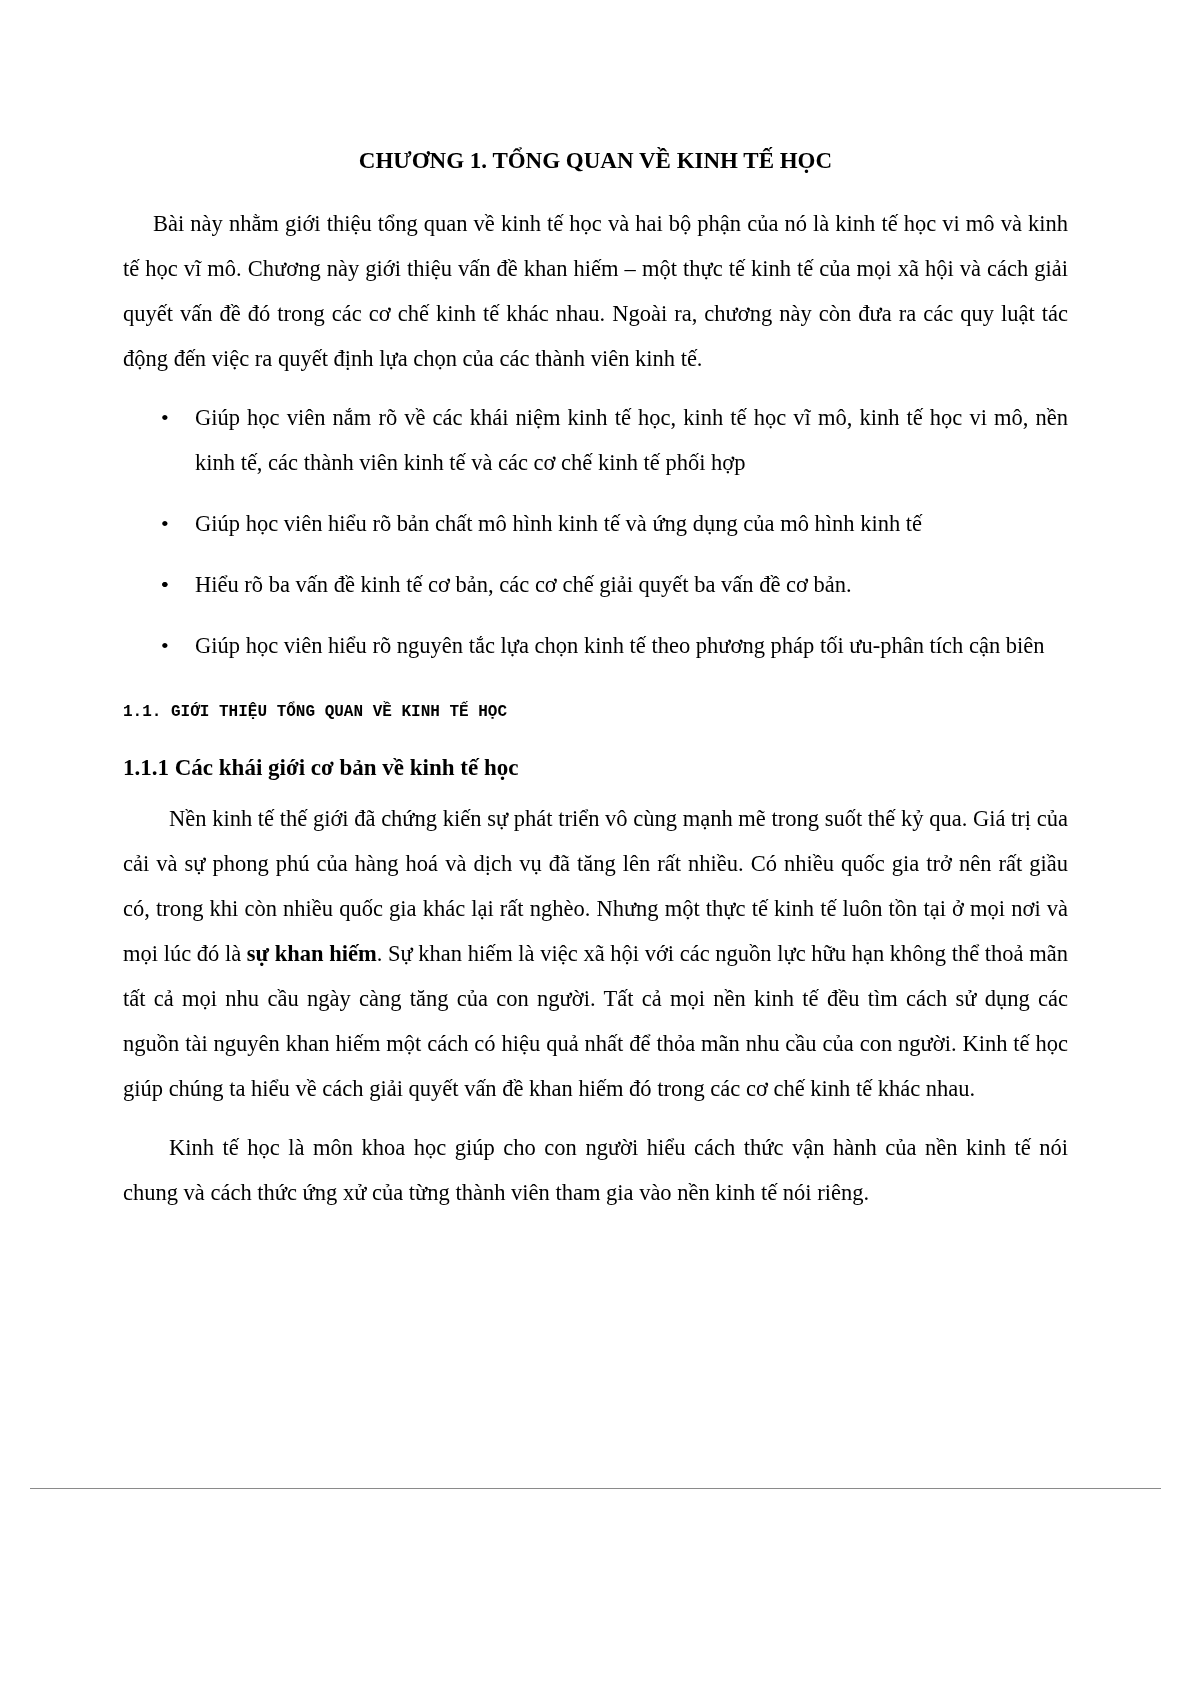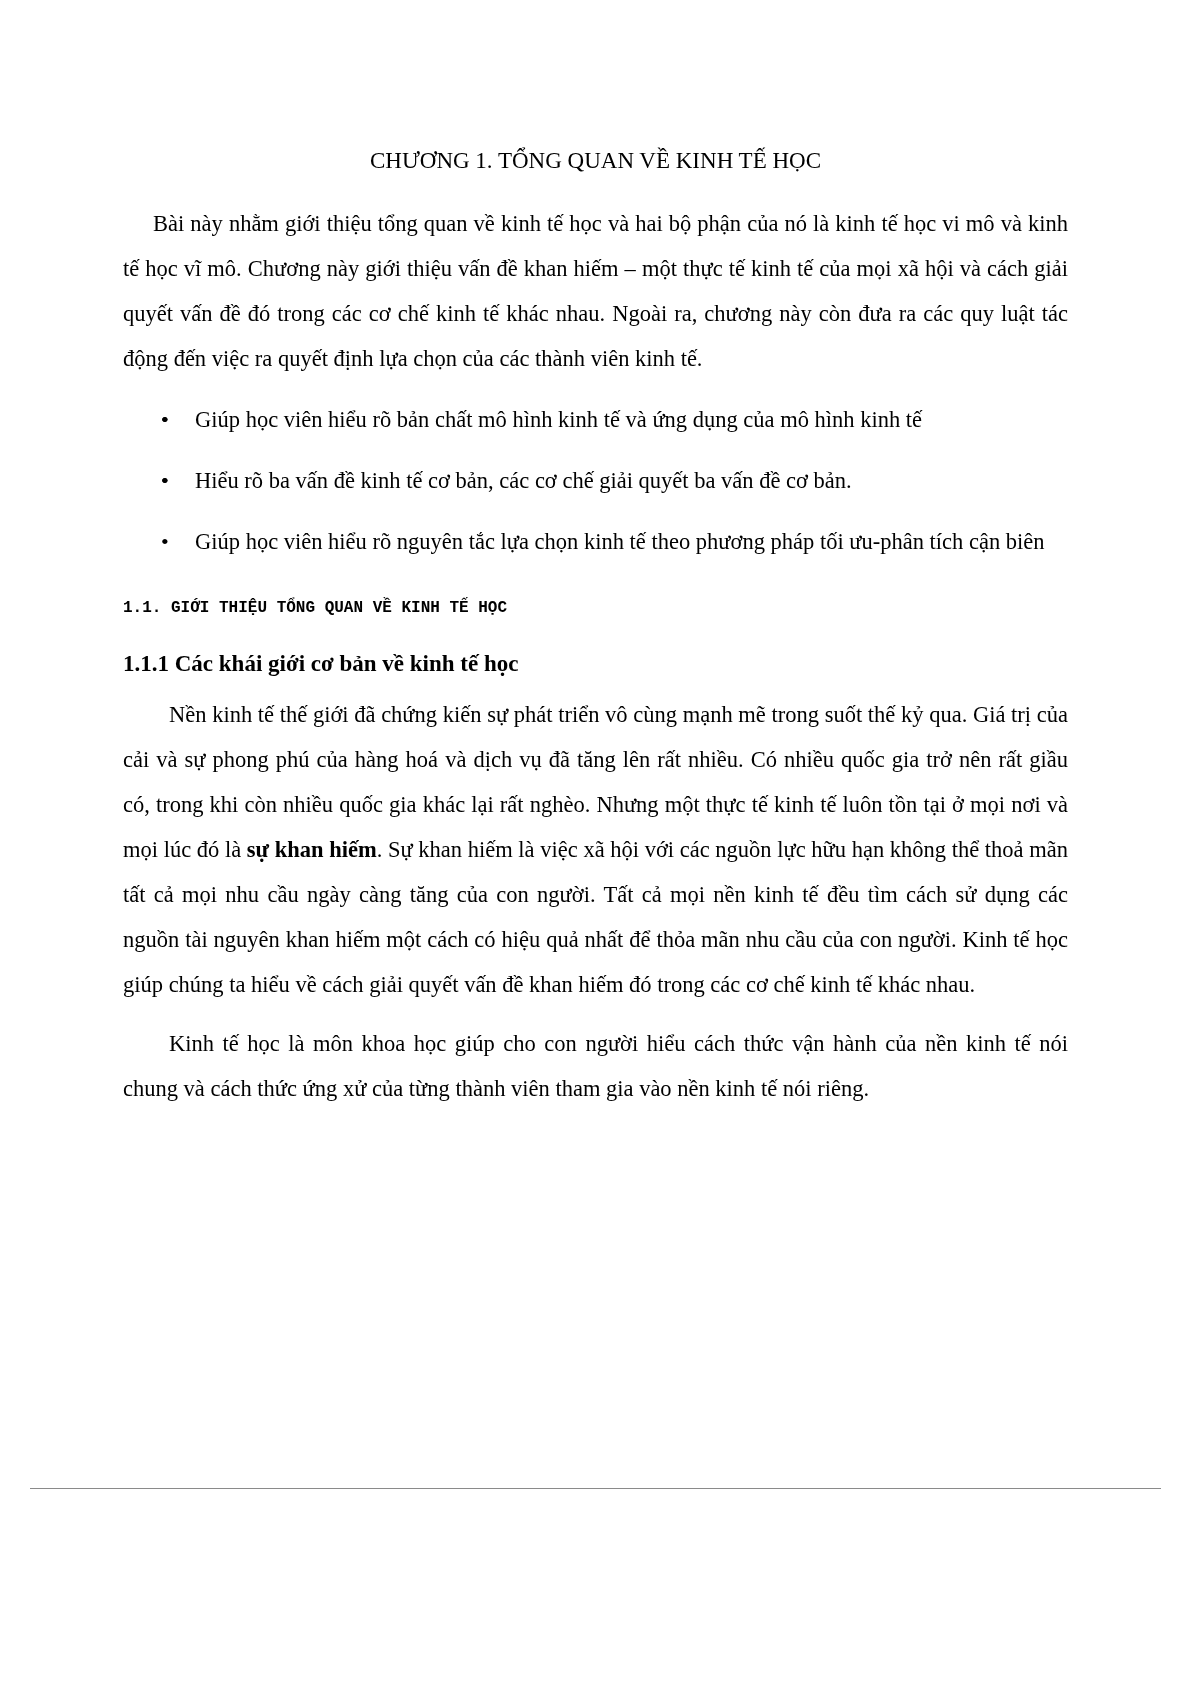--- a/index.html
+++ b/index.html
@@ -18,21 +18,21 @@
   .content {
     position: absolute;
     left: 123px;
     top: 138px;
     width: 945px;
     font-size: 22.5px;
     line-height: 45px;
   }
   .doc-title {
     text-align: center;
-    font-weight: normal;
+    font-weight: bold;
     font-size: 23px;
     margin: 0 0 18px 0;
   }
   .h-bold {
     font-weight: bold;
     font-size: 23px;
     margin: 14px 0 6px 0;
   }
   p.body-par {
     text-align: justify;
@@ -81,20 +81,21 @@
 
   <h1 class="doc-title">CHƯƠNG 1. TỔNG QUAN VỀ KINH TẾ HỌC</h1>
 
 
   <p class="body-par indent-sm">Bài này nhằm giới thiệu tổng quan về kinh tế học và hai bộ phận của nó là kinh tế học vi mô và kinh tế học vĩ mô. Chương này giới thiệu vấn đề khan hiếm – một thực tế kinh tế của mọi xã hội và cách giải quyết vấn đề đó trong các cơ chế kinh tế khác nhau. Ngoài ra, chương này còn đưa ra các quy luật tác động đến việc ra quyết định lựa chọn của các thành viên kinh tế.</p>
 
 
   <div class="bullet-list">
     <div class="bullet-item">
       <span class="bullet-marker">•</span>
+      <span>Giúp học viên nắm rõ về các khái niệm kinh tế học, kinh tế học vĩ mô, kinh tế học vi mô, nền kinh tế, các thành viên kinh tế và các cơ chế kinh tế phối hợp</span>
     </div>
     <div class="bullet-item">
       <span class="bullet-marker">•</span>
       <span>Giúp học viên hiểu rõ bản chất mô hình kinh tế và ứng dụng của mô hình kinh tế</span>
     </div>
     <div class="bullet-item">
       <span class="bullet-marker">•</span>
     </div>
     <div class="bullet-item">
       <span class="bullet-marker">•</span>

